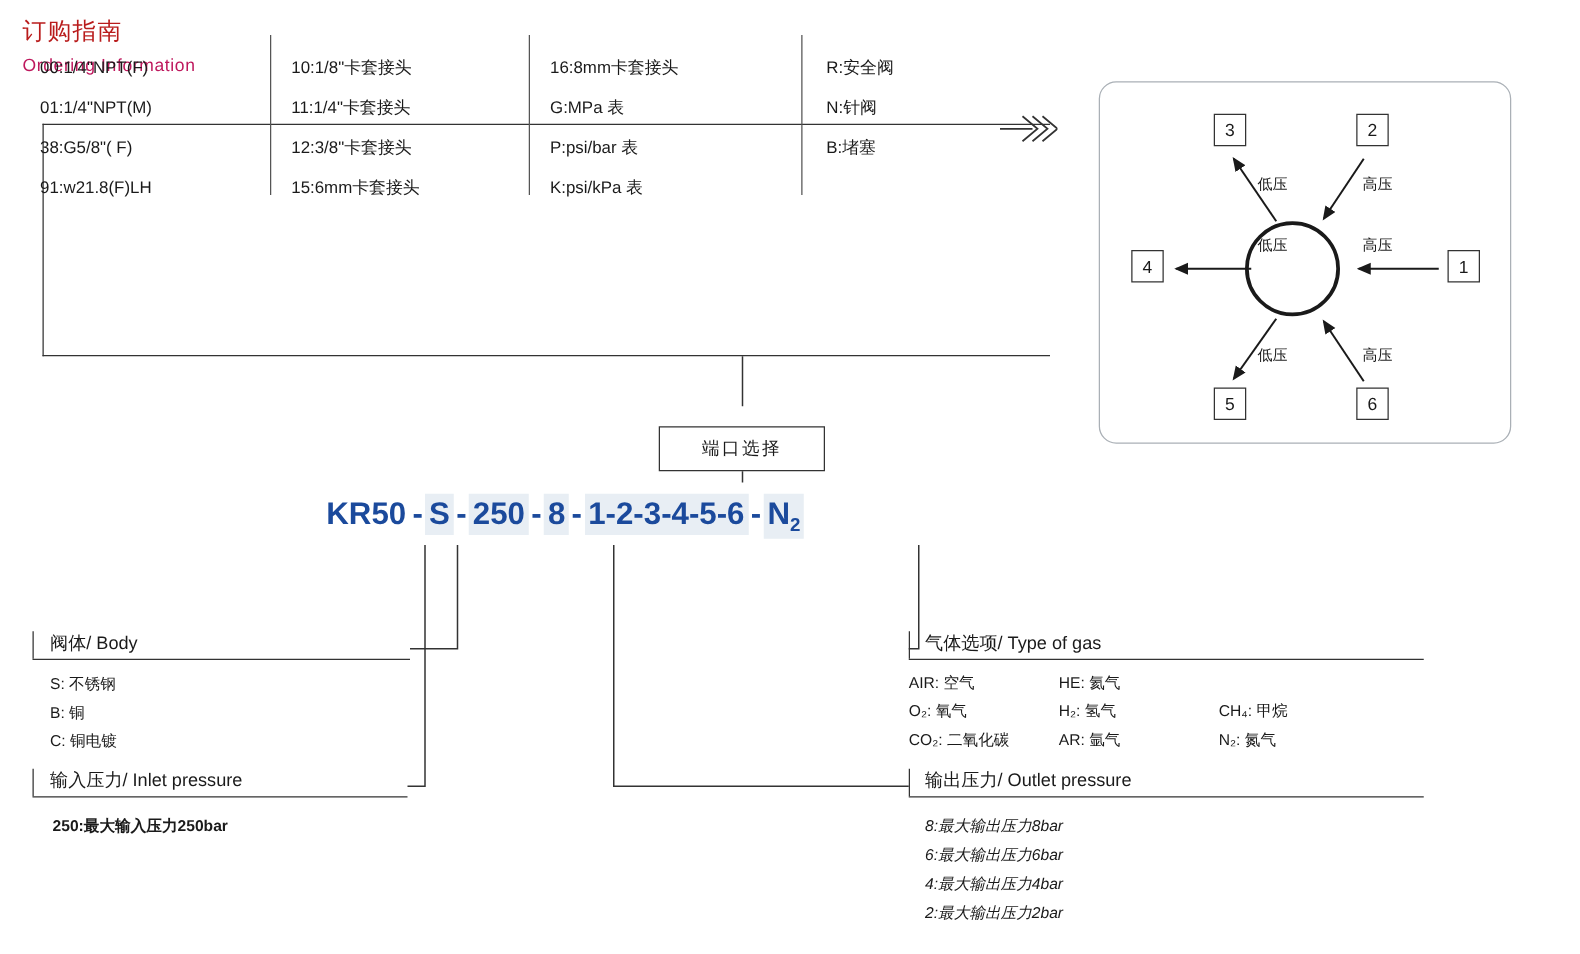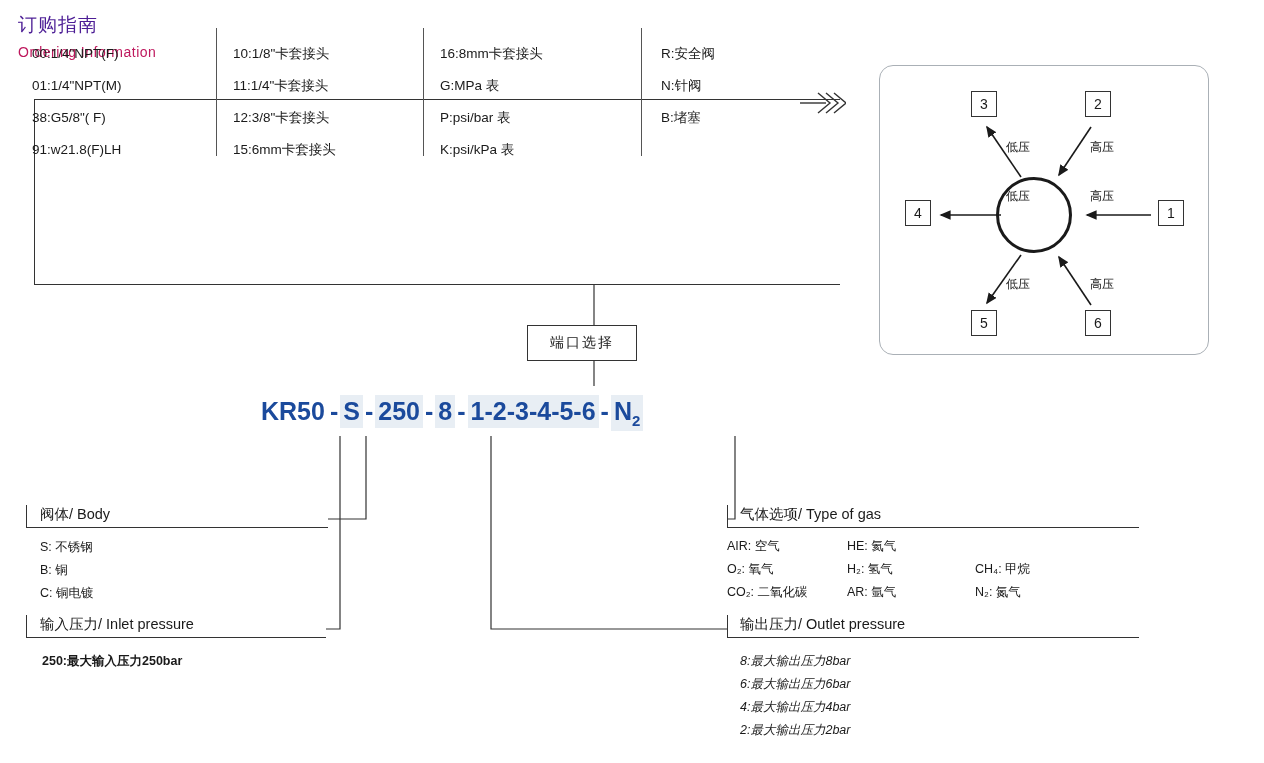--- a/index.html
+++ b/index.html
@@ -5,40 +5,40 @@
   html,body{margin:0;padding:0;}
   body{
     width:1264px;height:763px;position:relative;
     background:#ffffff;
     font-family:"Liberation Sans","DejaVu Sans",sans-serif;
     color:#1a1a1a;overflow:hidden;
   }
   .abs{position:absolute;}
 
   
-  #title-cn{left:18px;top:12px;font-size:19px;color:#4c1d95;letter-spacing:1px;}
+  #title-cn{left:18px;top:12px;font-size:19px;color:#b91c1c;letter-spacing:1px;}
   #title-en{left:18px;top:44px;font-size:14px;color:#be185d;letter-spacing:.5px;}
 
   
   #port-box{
     left:34px;top:99px;width:806px;height:186px;
     border:1px solid #333;border-right:none;box-sizing:border-box;
   }
   #port-arrow{left:800px;top:92px;width:46px;height:22px;}
   .port-col{position:absolute;top:38px;font-size:13.5px;line-height:32px;white-space:nowrap;}
   #port-col-1{left:32px;}
   #port-col-2{left:233px;}
   #port-col-3{left:440px;}
   #port-col-4{left:661px;}
   .vdiv{position:absolute;top:28px;width:1px;height:128px;background:#555;}
   #vd1{left:216px;} #vd2{left:423px;} #vd3{left:641px;}
 
   
   #port-sel-box{
-    left:527px;top:325px;width:110px;height:36px;
+    left:527px;top:341px;width:133px;height:36px;
     border:1px solid #333;box-sizing:border-box;
     display:flex;align-items:center;justify-content:center;
     font-size:14px;letter-spacing:2px;background:#fff;
   }
 
   
   #model{
     left:258px;top:395px;font-size:25px;font-weight:bold;color:#1b4a9c;
     letter-spacing:0px;white-space:nowrap;
   }

